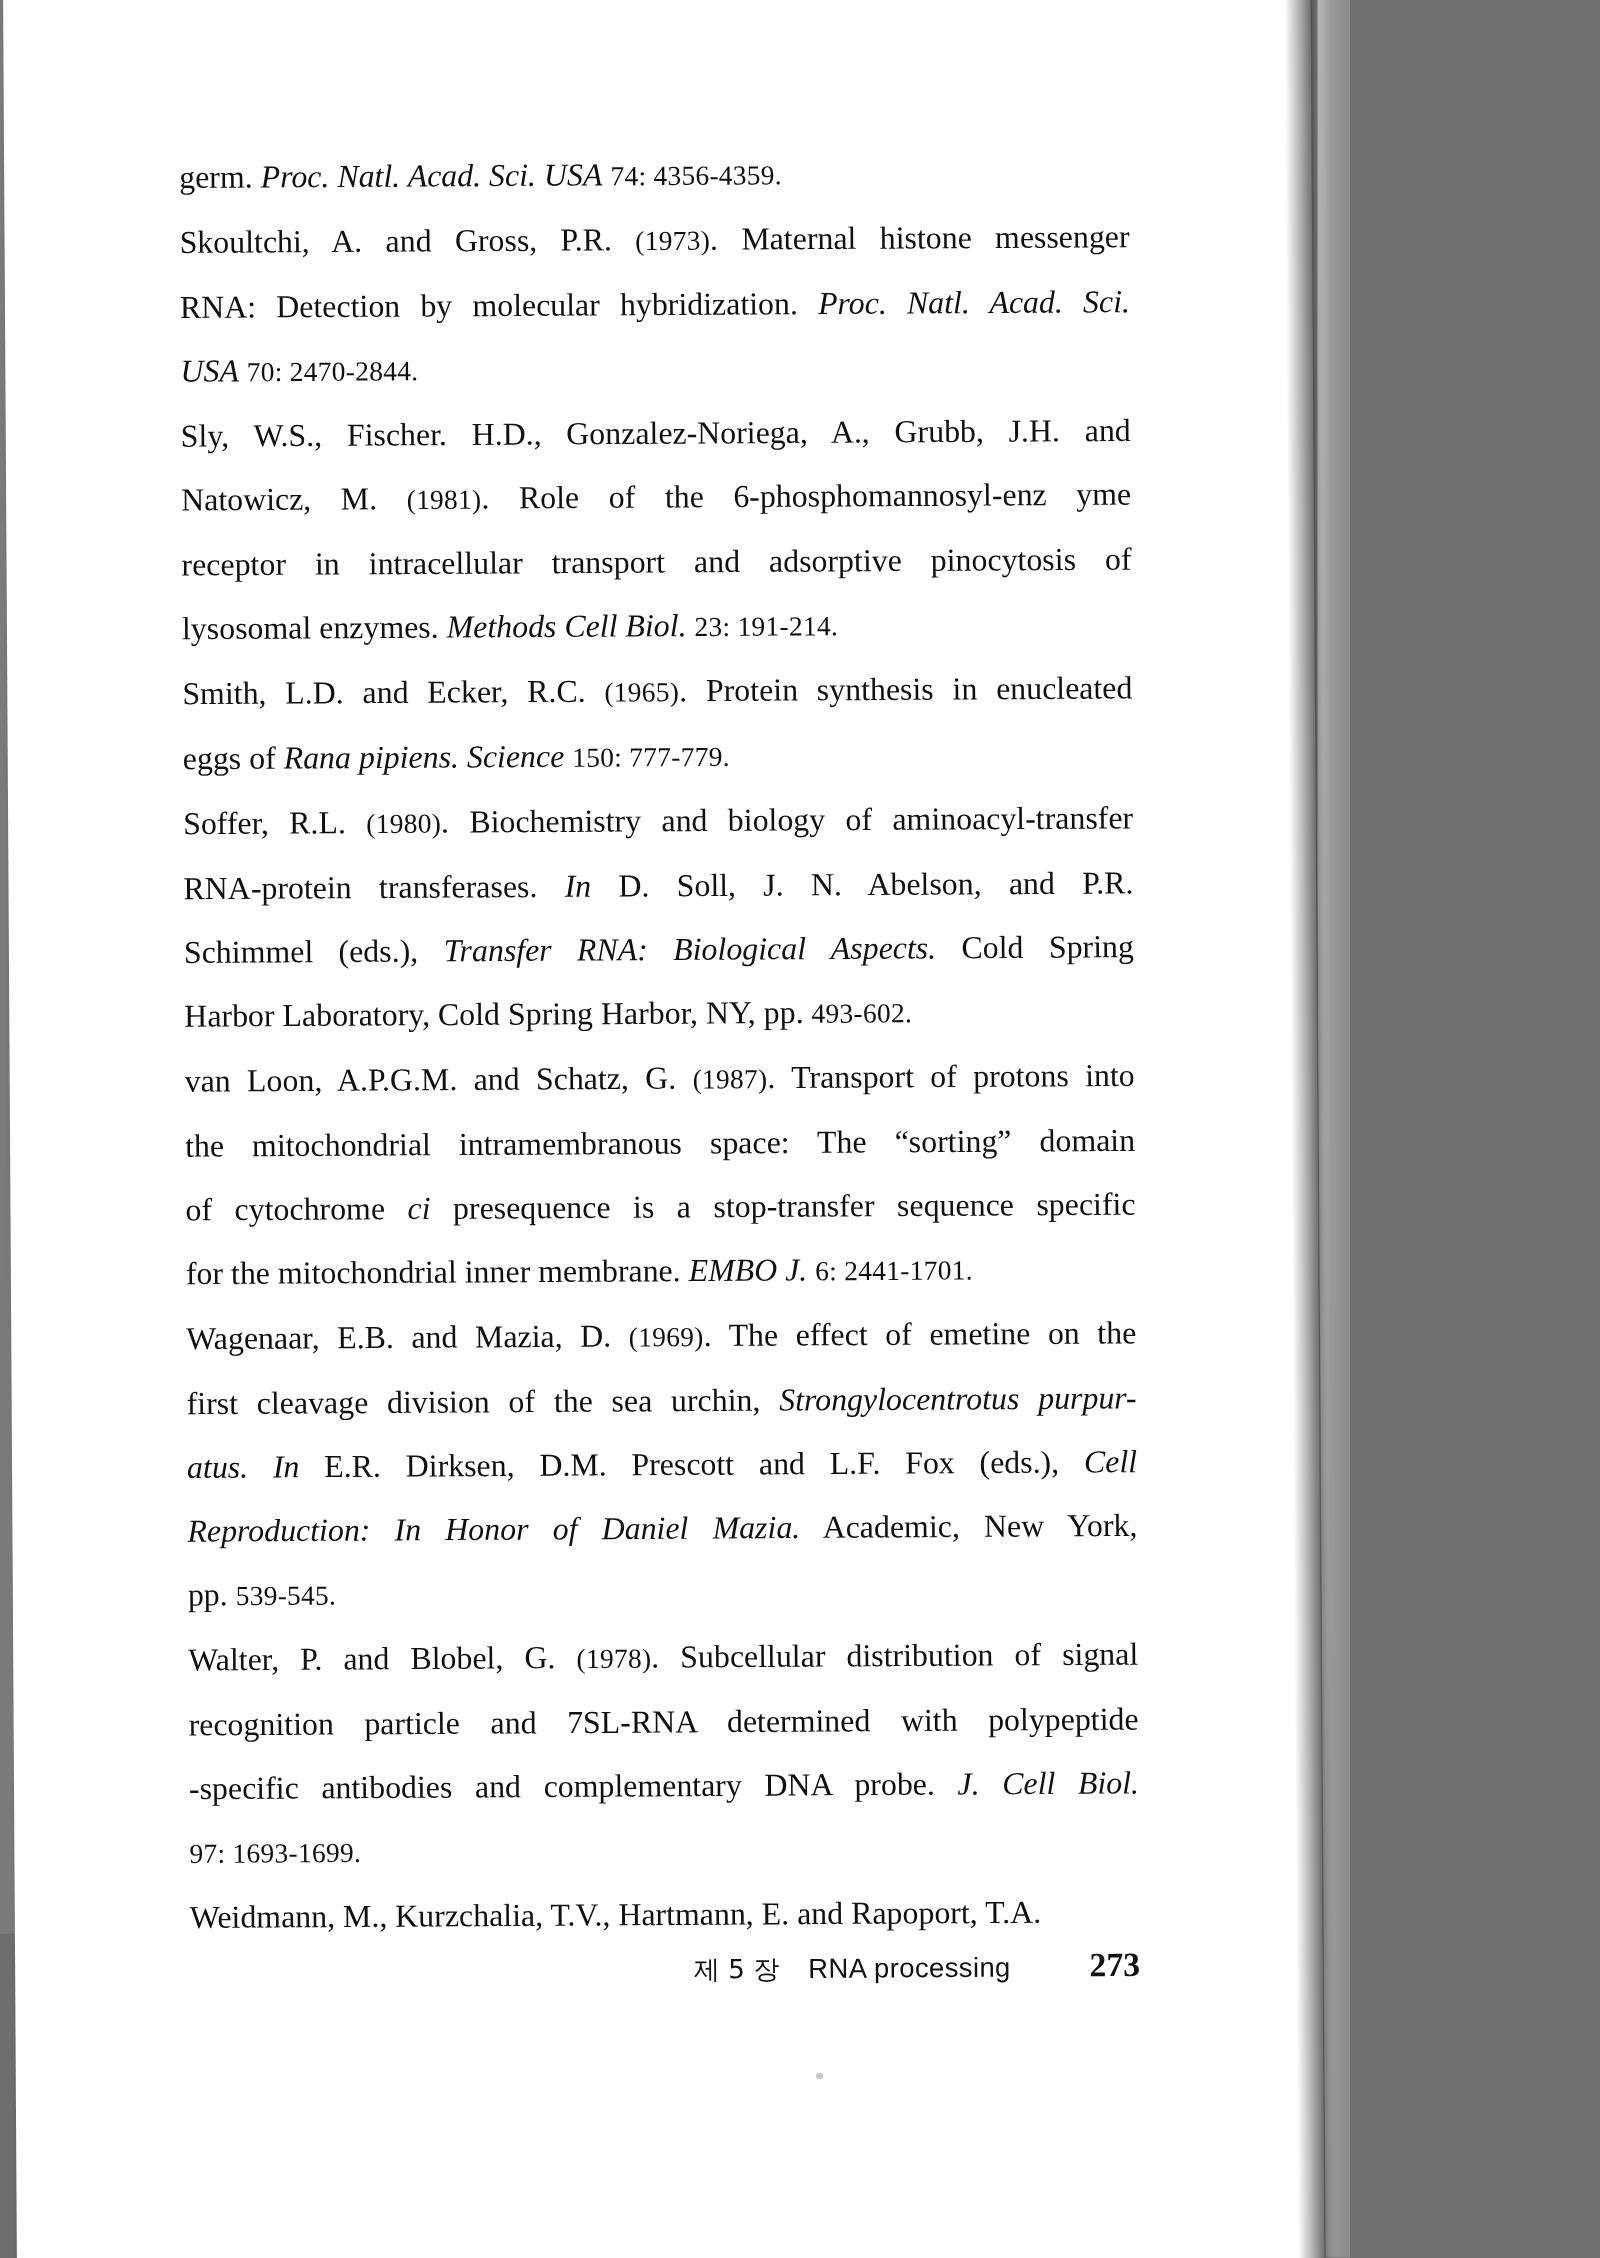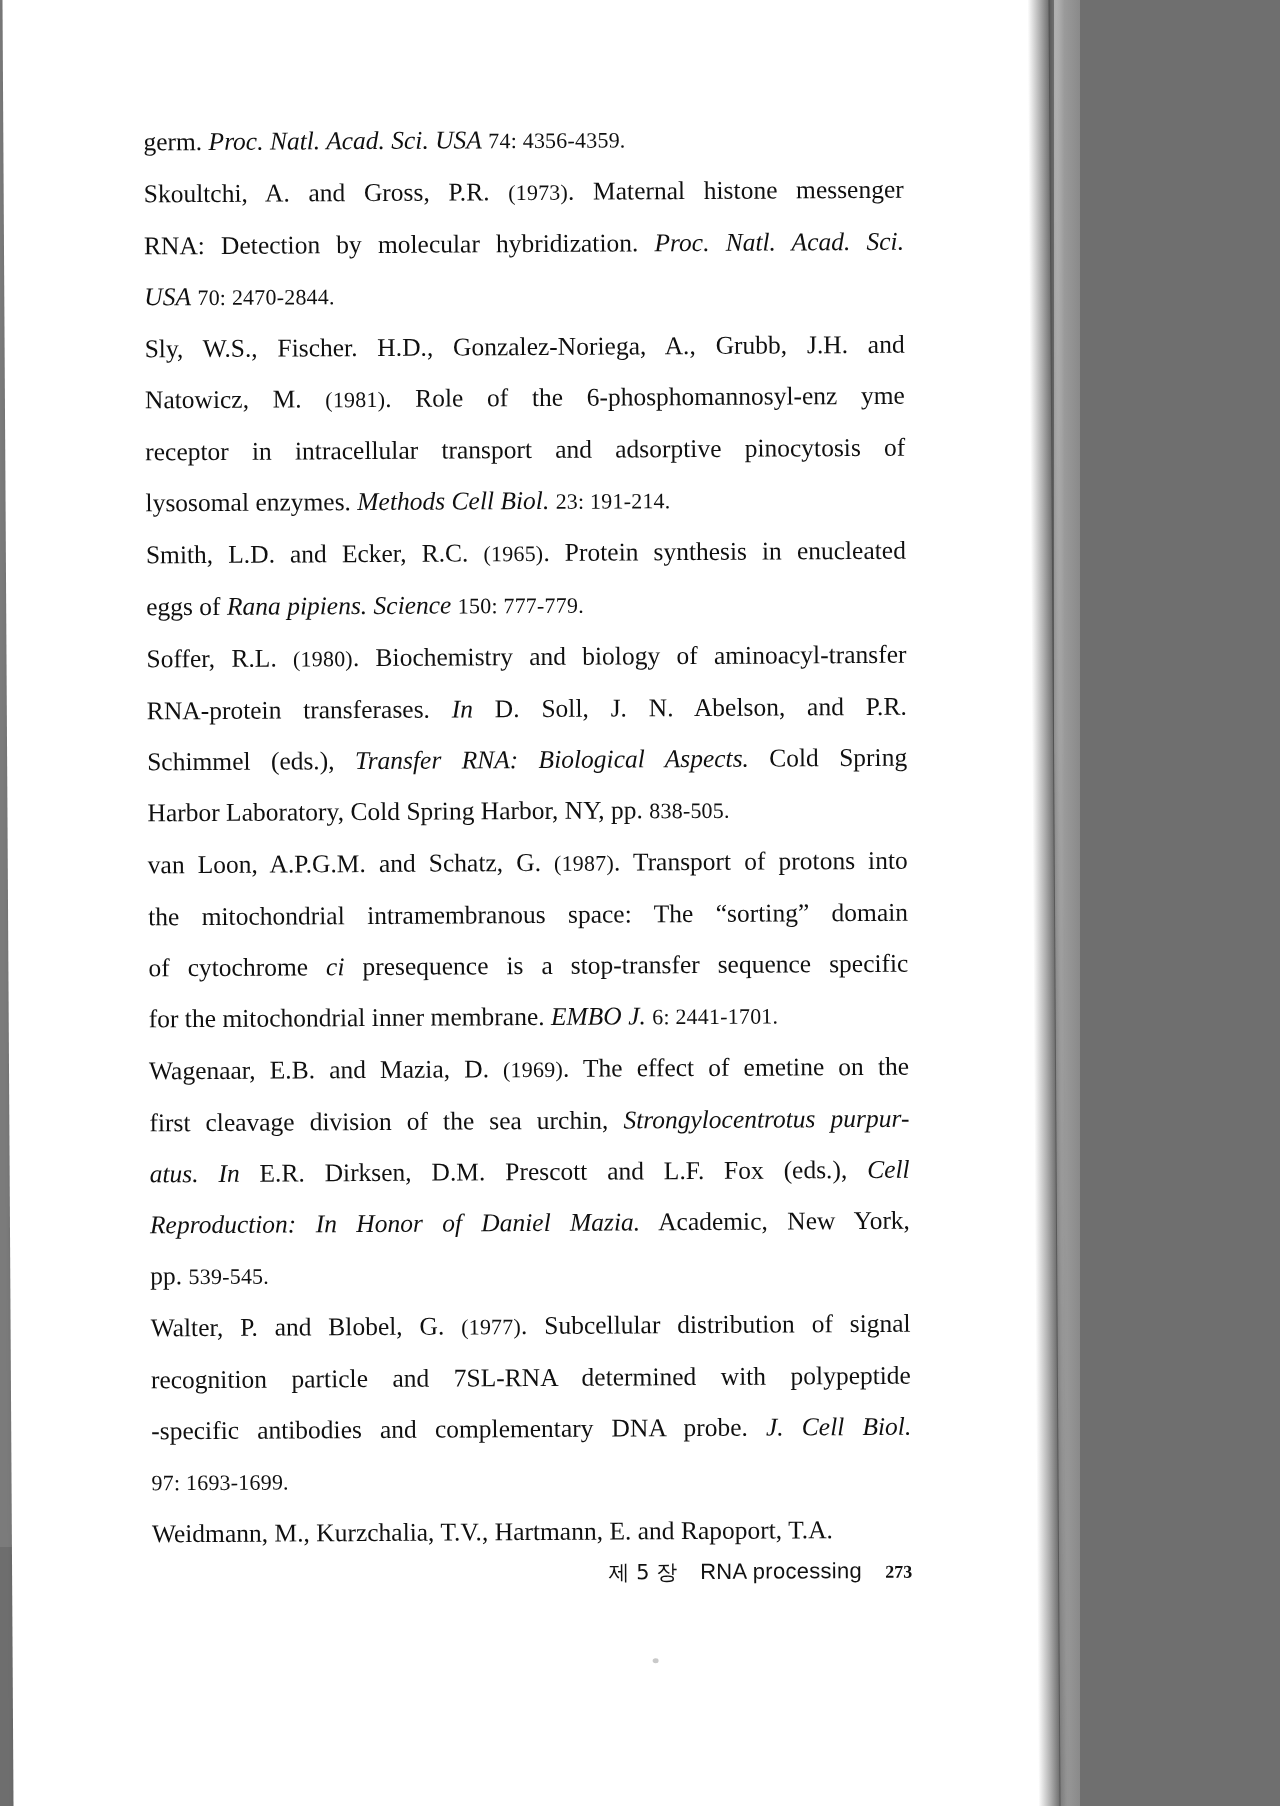--- a/index.html
+++ b/index.html
@@ -100,21 +100,22 @@
     font-size: 21px;
   }
   #footer .chap {
     font-family: "Liberation Sans", sans-serif;
     font-size: 22px;
     letter-spacing: 0.3px;
   }
   #footer .pno {
     font-family: "Liberation Serif", serif;
     font-weight: bold;
-    font-size: 18px;
+    font-size: 27px;
+    margin-left: 40px;
   }
   
   #speck {
     position: absolute;
     left: 640px;
     top: 1665px;
     width: 6px;
     height: 5px;
     background: #c9c9c9;
     border-radius: 50%;
@@ -147,37 +148,37 @@
           <span class="line" style="display:block;text-align:left;text-align-last:left;">lysosomal enzymes. <i>Methods Cell Biol.</i> <span class="sm">23: 191-214.</span></span>
         </p>
         <p class="ref">
           <span class="line" style="display:block;text-align:justify;text-align-last:justify;">Smith, L.D. and Ecker, R.C. <span class="sm">(1965)</span>. Protein synthesis in enucleated</span>
           <span class="line" style="display:block;text-align:left;text-align-last:left;">eggs of <i>Rana pipiens. Science</i> <span class="sm">150: 777-779.</span></span>
         </p>
         <p class="ref">
           <span class="line" style="display:block;text-align:justify;text-align-last:justify;">Soffer, R.L. <span class="sm">(1980)</span>. Biochemistry and biology of aminoacyl-transfer</span>
           <span class="line" style="display:block;text-align:justify;text-align-last:justify;">RNA-protein transferases. <i>In</i> D. Soll, J. N. Abelson, and P.R.</span>
           <span class="line" style="display:block;text-align:justify;text-align-last:justify;">Schimmel (eds.), <i>Transfer RNA: Biological Aspects.</i> Cold Spring</span>
-          <span class="line" style="display:block;text-align:left;text-align-last:left;">Harbor Laboratory, Cold Spring Harbor, NY, pp. <span class="sm">838-505.</span></span>
+          <span class="line" style="display:block;text-align:left;text-align-last:left;">Harbor Laboratory, Cold Spring Harbor, NY, pp. <span class="sm">493-602.</span></span>
         </p>
         <p class="ref">
           <span class="line" style="display:block;text-align:justify;text-align-last:justify;">van Loon, A.P.G.M. and Schatz, G. <span class="sm">(1987)</span>. Transport of protons into</span>
           <span class="line" style="display:block;text-align:justify;text-align-last:justify;">the mitochondrial intramembranous space: The “sorting” domain</span>
           <span class="line" style="display:block;text-align:justify;text-align-last:justify;">of cytochrome <i>ci</i> presequence is a stop-transfer sequence specific</span>
           <span class="line" style="display:block;text-align:left;text-align-last:left;">for the mitochondrial inner membrane. <i>EMBO J.</i> <span class="sm">6: 2441-1701.</span></span>
         </p>
         <p class="ref">
           <span class="line" style="display:block;text-align:justify;text-align-last:justify;">Wagenaar, E.B. and Mazia, D. <span class="sm">(1969)</span>. The effect of emetine on the</span>
           <span class="line" style="display:block;text-align:justify;text-align-last:justify;">first cleavage division of the sea urchin, <i>Strongylocentrotus purpur-</i></span>
           <span class="line" style="display:block;text-align:justify;text-align-last:justify;"><i>atus. In</i> E.R. Dirksen, D.M. Prescott and L.F. Fox (eds.), <i>Cell</i></span>
           <span class="line" style="display:block;text-align:justify;text-align-last:justify;"><i>Reproduction: In Honor of Daniel Mazia.</i> Academic, New York,</span>
           <span class="line" style="display:block;text-align:left;text-align-last:left;">pp. <span class="sm">539-545.</span></span>
         </p>
         <p class="ref">
-          <span class="line" style="display:block;text-align:justify;text-align-last:justify;">Walter, P. and Blobel, G. <span class="sm">(1977)</span>. Subcellular distribution of signal</span>
+          <span class="line" style="display:block;text-align:justify;text-align-last:justify;">Walter, P. and Blobel, G. <span class="sm">(1978)</span>. Subcellular distribution of signal</span>
           <span class="line" style="display:block;text-align:justify;text-align-last:justify;">recognition particle and 7SL-RNA determined with polypeptide</span>
           <span class="line" style="display:block;text-align:justify;text-align-last:justify;">-specific antibodies and complementary DNA probe. <i>J. Cell Biol.</i></span>
           <span class="line" style="display:block;text-align:left;text-align-last:left;"><span class="sm">97: 1693-1699.</span></span>
         </p>
         <p class="ref">
           <span class="line" style="display:block;text-align:left;text-align-last:left;">Weidmann, M., Kurzchalia, T.V., Hartmann, E. and Rapoport, T.A.</span>
         </p>
       </div>
 
     <div id="footer">

